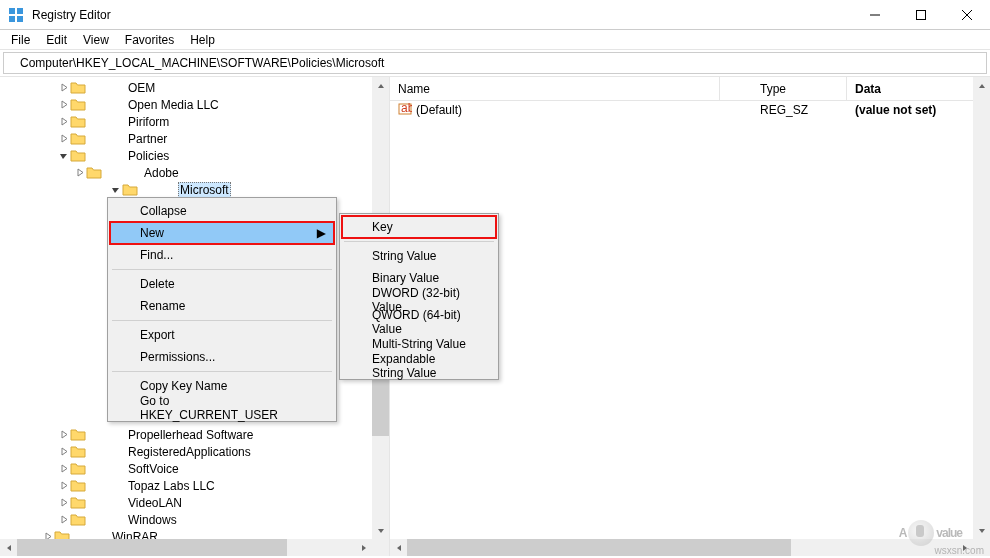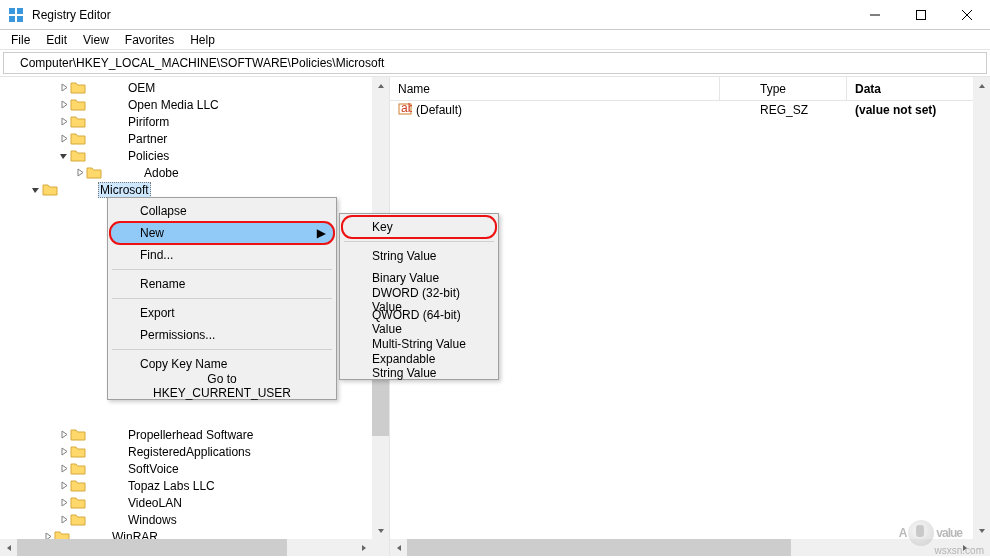--- a/index.html
+++ b/index.html
@@ -36,21 +36,21 @@
 
 .col-name { width: 330px; }
 .col-type { width: 95px; margin-left: 32px; }
 .col-data { flex: 1; font-weight: bold; }
 
 .ctxmenu { position: absolute; background: #f0f0f0; border: 1px solid #a0a0a0; box-shadow: 2px 2px 4px rgba(0,0,0,.2); padding: 2px; z-index: 10; }
 .ctxmenu .mi { height: 22px; display: flex; align-items: center; padding: 0 30px 0 30px; position: relative; }
 .ctxmenu .mi.hl { background: #91c9f7; }
 .ctxmenu .mi .arrow { position: absolute; right: 8px; }
 .ctxmenu .sep { height: 1px; background: #d0d0d0; margin: 3px 2px; }
-.mi.hlbox { outline: 2px solid #e11; outline-offset: -1px; border-radius: 10px; }
+.mi.hlbox { outline: 2px solid #e11; outline-offset: -1px; }
 
 .scroll-v { position: absolute; right: 0; top: 0; bottom: 17px; width: 17px; background: #f0f0f0; display: flex; flex-direction: column; }
 .scroll-h { position: absolute; left: 0; right: 17px; bottom: 0; height: 17px; background: #f0f0f0; display: flex; }
 .scroll-corner { position: absolute; right: 0; bottom: 0; width: 17px; height: 17px; background: #f0f0f0; }
 .sbtn { width: 17px; height: 17px; display: flex; align-items: center; justify-content: center; background: #f0f0f0; }
 .sbtn svg { width: 8px; height: 8px; }
 .strack { flex: 1; background: #f0f0f0; position: relative; }
 .sthumb { position: absolute; background: #cdcdcd; }
 
 .watermark { position: absolute; right: 28px; bottom: 12px; opacity: .45; font-size: 26px; font-weight: 700; letter-spacing: -1px; color: #666; display: flex; align-items: center; gap: 2px; }
@@ -164,21 +164,21 @@
     <span class="expander">
           <svg viewBox="0 0 9 9">
             <path d="M3 1 L8 4.5 L3 8 Z" fill="none" stroke="#808080"></path>
           </svg>
         </span>
     <span class="folder"><svg viewBox="0 0 16 16">
             <path d="M1 3h5l1.5 2H15v8H1z" fill="#ffd86b" stroke="#d6a93a"></path>
           </svg></span>
     <span class="label">Adobe</span>
   </div>
-      <div class="tree-row selected" style="padding-left:28px">
+      <div class="tree-row selected" style="padding-left:108px">
     <span class="expander">
           <svg viewBox="0 0 9 9">
             <path d="M1 3 L8 3 L4 8 Z" fill="#404040"></path>
           </svg>
         </span>
     <span class="folder"><svg viewBox="0 0 16 16">
             <path d="M1 3h5l1.5 2H15v8H1z" fill="#ffd86b" stroke="#d6a93a"></path>
           </svg></span>
     <span class="label">Microsoft</span>
   </div>
@@ -347,32 +347,35 @@
       <div class="sbtn">
           <svg viewBox="0 0 8 8">
             <path d="M6 4 L2 1 L2 7 Z" fill="#666"></path>
           </svg>
         </div>
     </div>
     <div class="scroll-corner"></div>
   </div>
 </div>
 
-<div class="ctxmenu" id="ctx1" style="left:107px; top:197px; width:230px;text-align:center;">
+<div class="ctxmenu" id="ctx1" style="left:107px; top:197px; width:230px;">
     <div class="mi">
       <span>Collapse</span>
     </div>
     <div class="mi hl hlbox">
       <span>New</span>
       <span class="arrow">▶</span>
     </div>
     <div class="mi">
       <span>Find...</span>
     </div>
     <div class="sep"></div>
+    <div class="mi">
+      <span>Delete</span>
+    </div>
     <div class="mi">
       <span>Rename</span>
     </div>
     <div class="sep"></div>
     <div class="mi">
       <span>Export</span>
     </div>
     <div class="mi">
       <span>Permissions...</span>
     </div>

